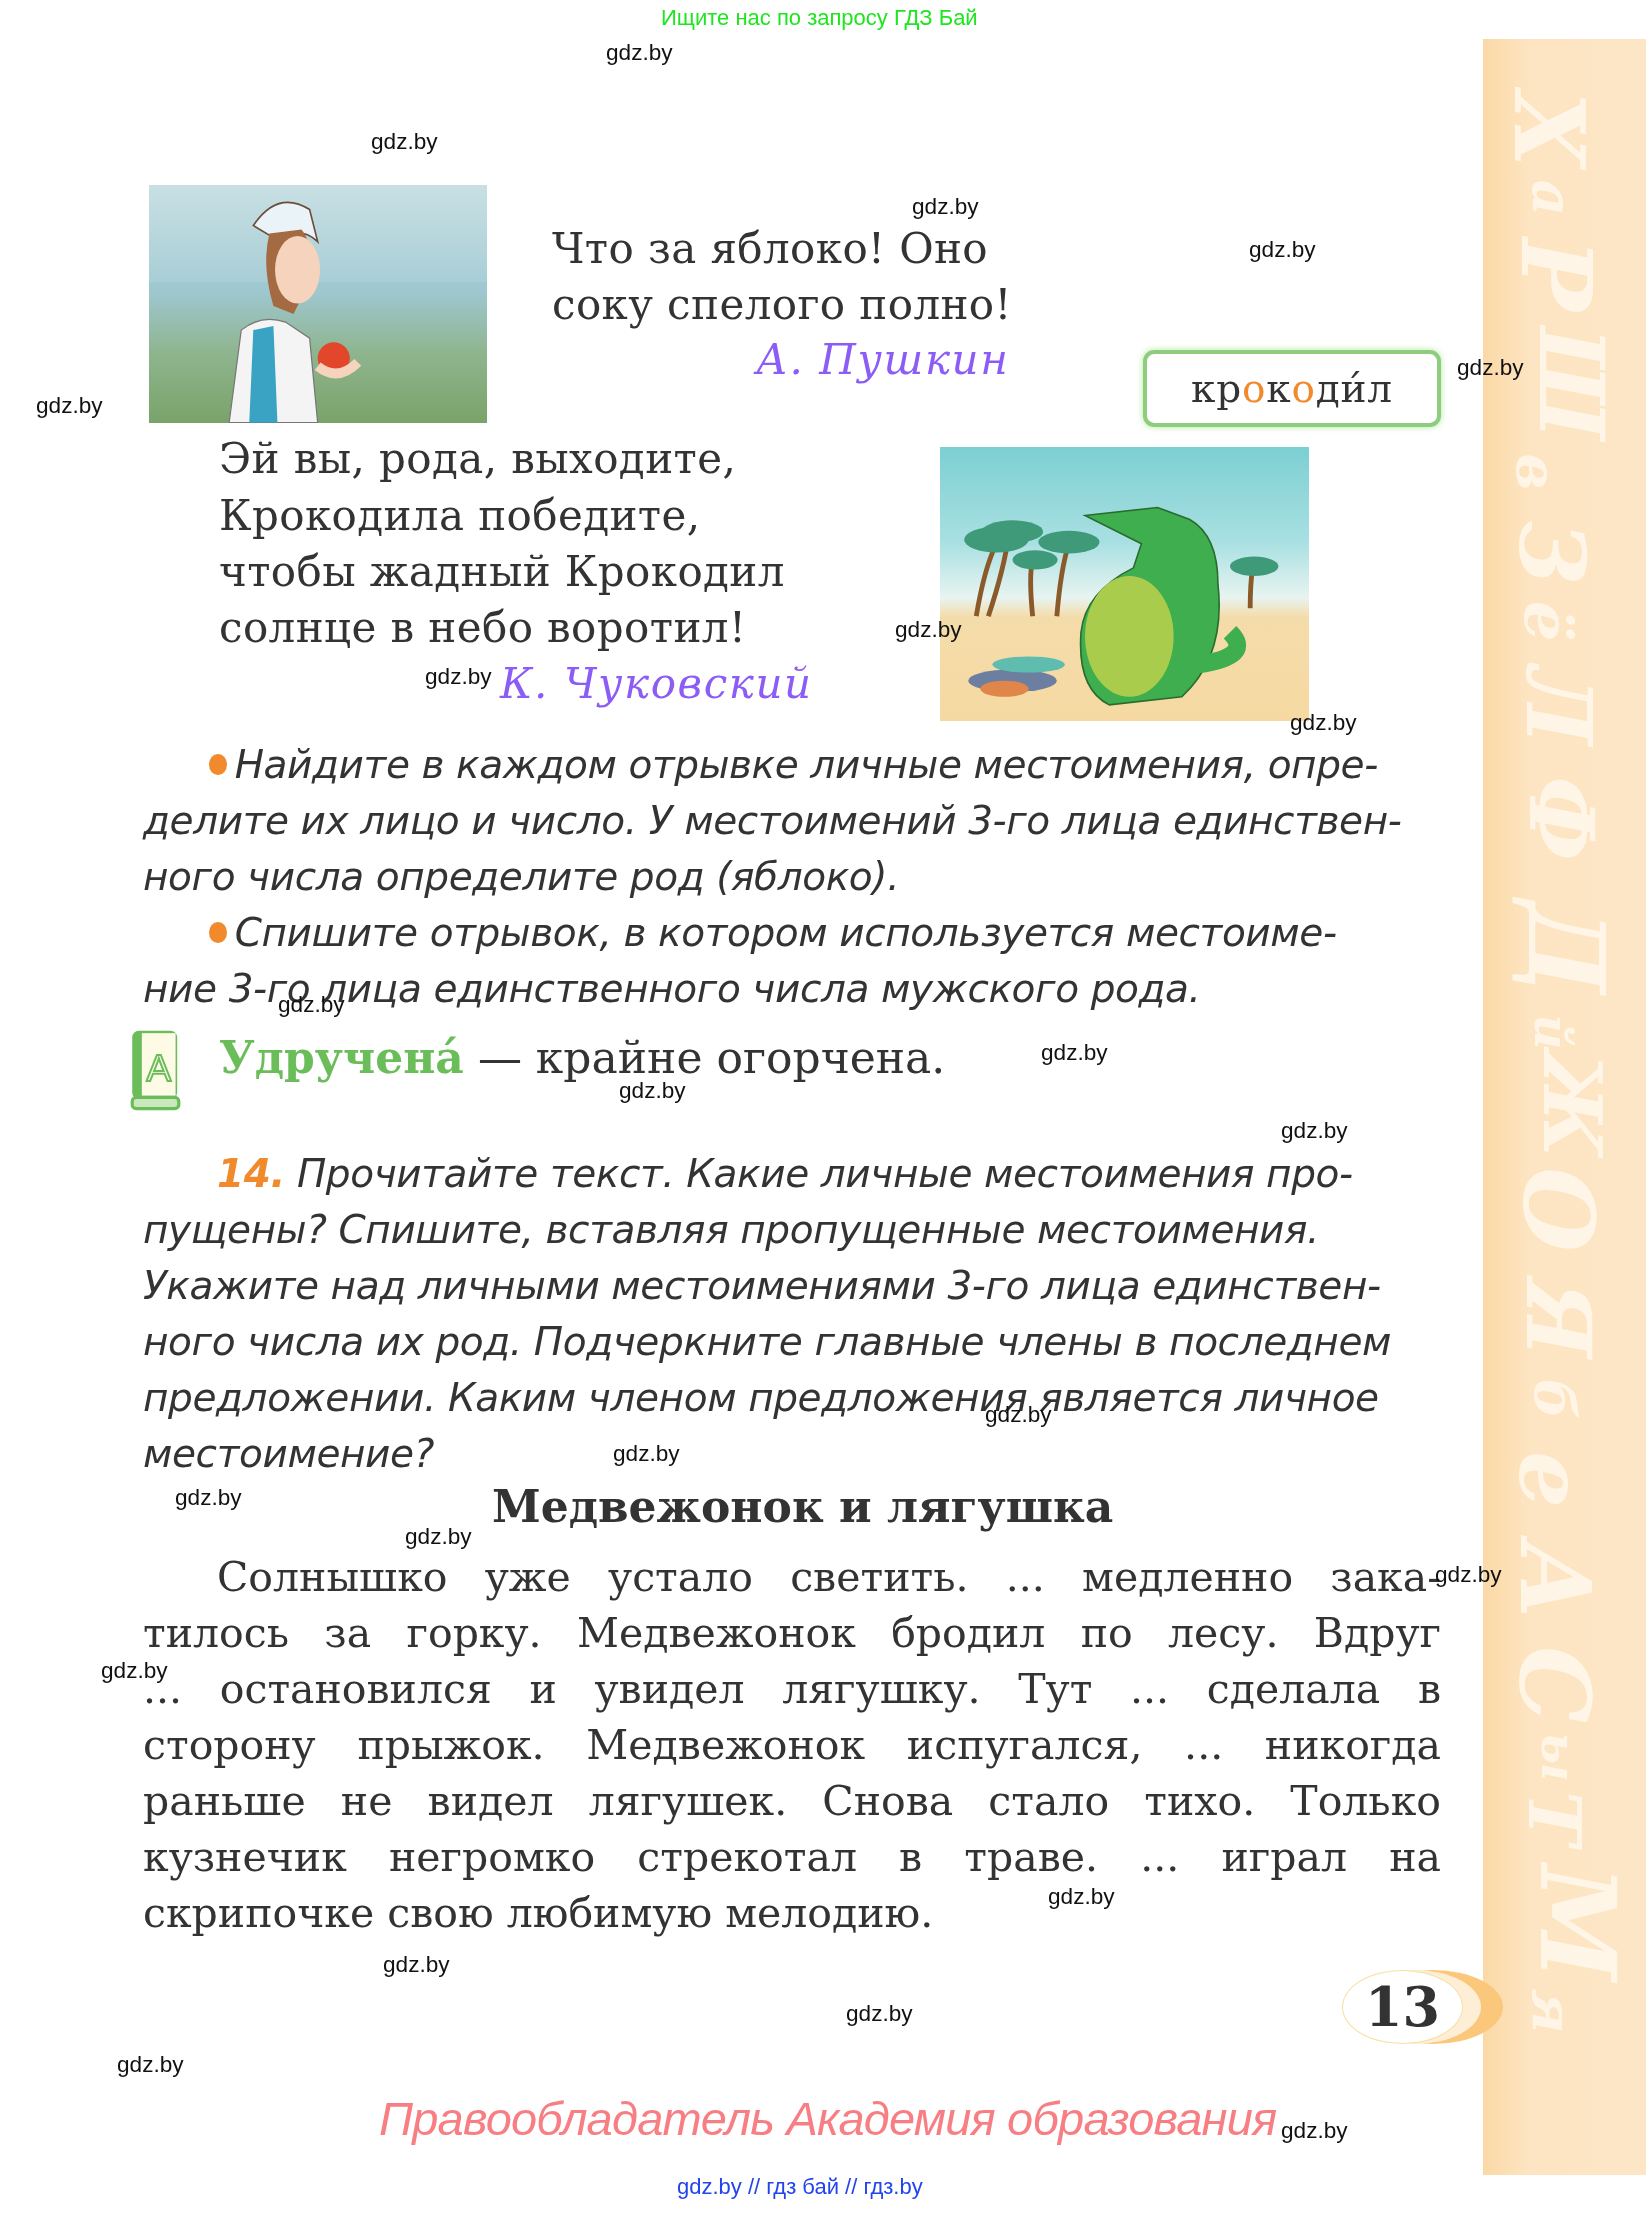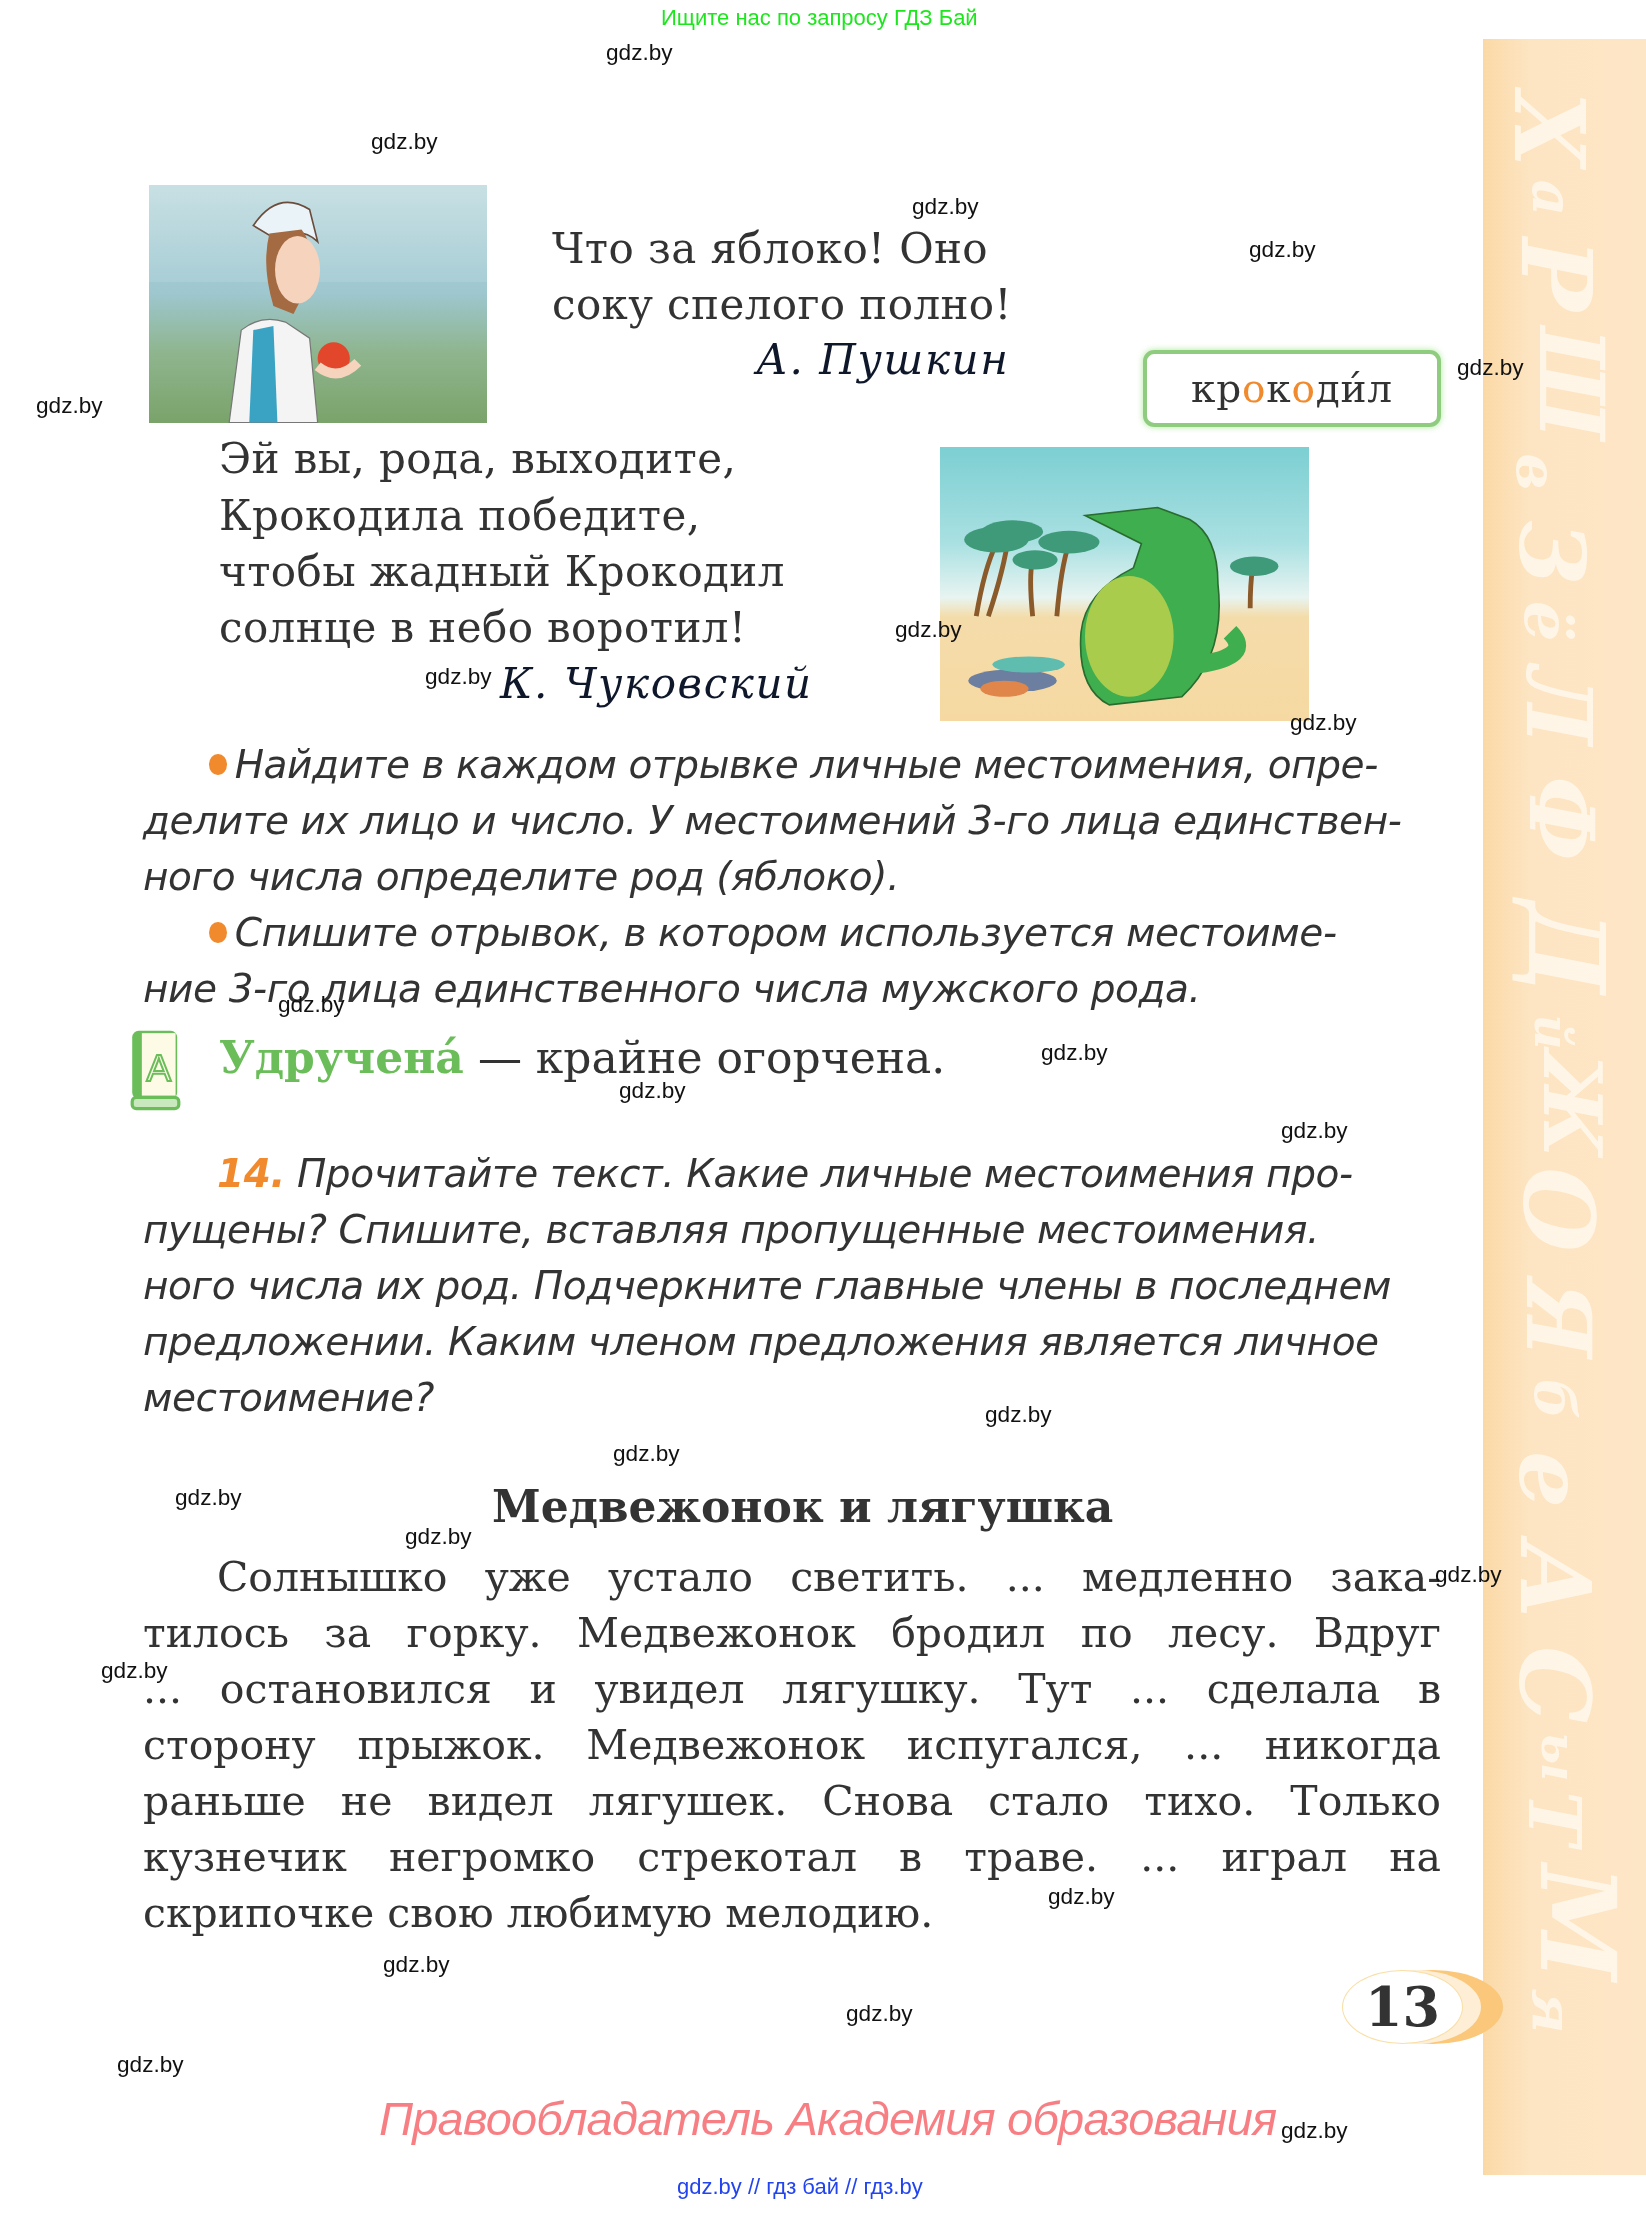--- a/index.html
+++ b/index.html
@@ -18,21 +18,21 @@
   
   .pic-girl { position:absolute; left:149px; top:185px; width:338px; height:238px;
               background:linear-gradient(to bottom, #b9d6dc 0%, #9ec7d0 45%, #8fb58f 70%, #7aa36a 100%); }
   .pic-girl .sky { position:absolute; left:0; top:0; right:0; height:97px; background:linear-gradient(to bottom,#c8e0e4,#a9ced6); }
   .pic-girl .figure { position:absolute; left:48px; top:8px; width:185px; height:230px; }
   .pic-croc { position:absolute; left:940px; top:447px; width:369px; height:274px;
               background:linear-gradient(to bottom, #7ccfd2 0%, #a9e0e2 35%, #e8f4f1 55%, #f4dcaa 62%, #f6d9a2 100%); }
 
   
   .poem { position:absolute; font-family:"DejaVu Serif", serif; font-size:42px; line-height:56px; color:#333; white-space:nowrap; letter-spacing:0.4px; }
-  .author { position:absolute; font-family:"DejaVu Serif", serif; font-style:italic; font-size:42px; color:#0f172a; white-space:nowrap; letter-spacing:1.6px; }
+  .author { position:absolute; font-family:"DejaVu Serif", serif; font-style:italic; font-size:42px; color:#8b5cf6; white-space:nowrap; letter-spacing:1.6px; }
 
   
   .word-card { position:absolute; left:1143px; top:350px; width:298px; height:77px; border:4px solid #8fcc7f;
                border-radius:11.3px; background:#fff; box-shadow:0 0 6.4px rgba(120,220,90,0.6);
                display:flex; align-items:center; justify-content:center; box-sizing:border-box; }
   .word-card .w { font-family:"DejaVu Serif", serif; font-weight:normal; font-size:39px; color:#333; letter-spacing:0.8px; }
   .word-card .o { color:#f08a2c; }
 
   
   .task { position:absolute; left:143px; width:1307px; font-family:"DejaVu Sans", sans-serif; font-size:39px; line-height:56px; color:#333;
@@ -160,20 +160,21 @@
   <rect x="4" y="86" width="58" height="14" rx="5" fill="#c9e8bd" stroke="#6bbd5a" stroke-width="4"></rect>
   <text x="37" y="66" text-anchor="middle" font-family="Liberation Sans, sans-serif" font-size="46" fill="#fdfbe6" stroke="#6bbd5a" stroke-width="2.5">A</text>
 </svg>
 <div class="dict-line">
   <span class="term">Удручена́</span><span> — крайне огорчена.</span>
 </div>
 
 <div class="task" style="top:1146px;">
   <span class="line" style="padding-left:74px;"><span class="num">14.</span> <span>Прочитайте текст. Какие личные местоимения про-</span></span>
   <span class="line">пущены? Спишите, вставляя пропущенные местоимения.</span>
+  <span class="line">Укажите над личными местоимениями 3-го лица единствен-</span>
   <span class="line">ного числа их род. Подчеркните главные члены в последнем</span>
   <span class="line">предложении. Каким членом предложения является личное</span>
   <span class="line">местоимение?</span>
 </div>
 
 <div class="story-title">Медвежонок и лягушка</div>
 <div class="story" style="top:1549px;">
   <span class="line" style="padding-left:74px;">Солнышко уже устало светить. ... медленно зака-</span>
   <span class="line">тилось за горку. Медвежонок бродил по лесу. Вдруг</span>
   <span class="line">... остановился и увидел лягушку. Тут ... сделала в</span>

